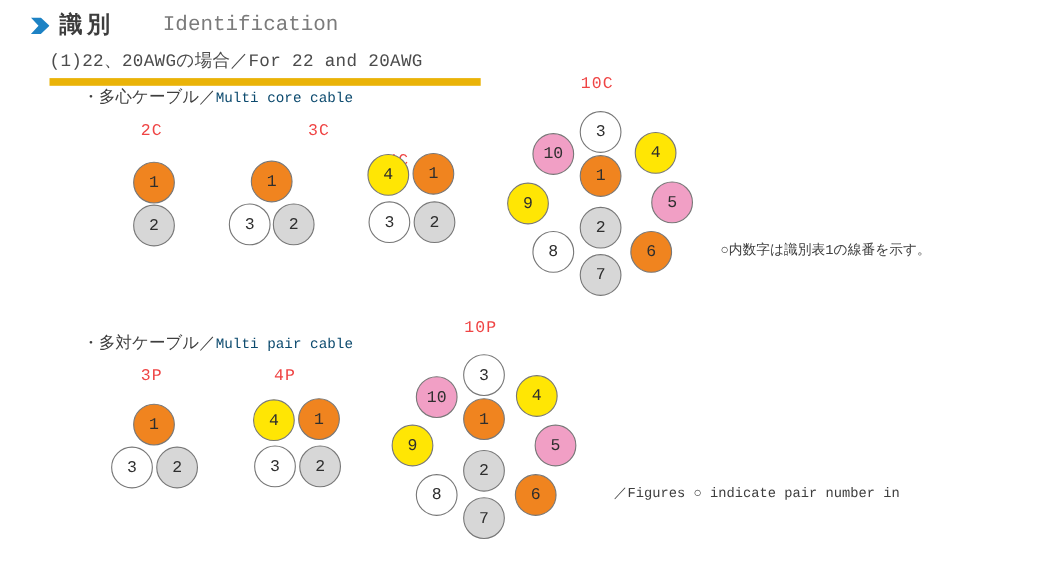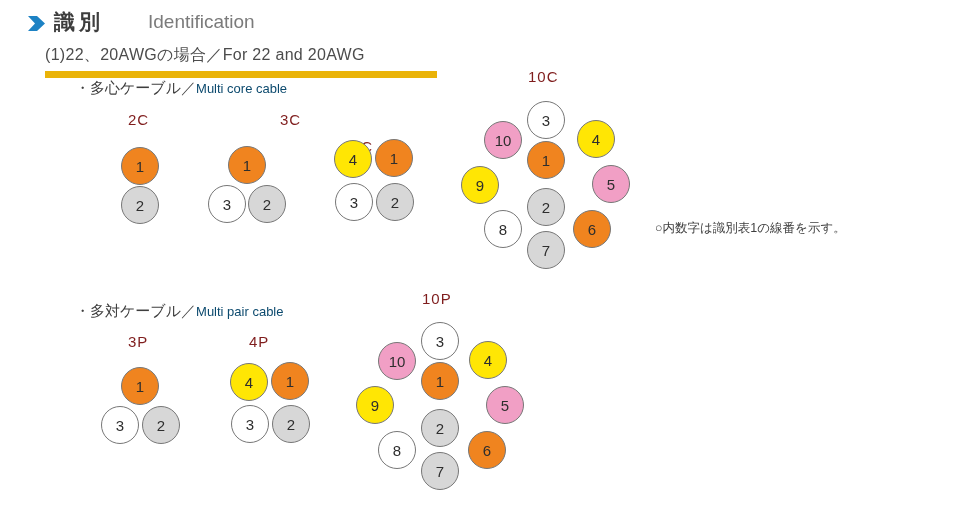--- a/index.html
+++ b/index.html
@@ -1,33 +1,33 @@
 <!DOCTYPE html>
 <html><head>
 <meta charset="utf-8">
 <style>
   * { margin:0; padding:0; box-sizing:border-box; }
   html,body { background:#ffffff; }
   .page {
     position:relative; width:966px; height:516px; background:#ffffff;
-    font-family:Liberation Sans, sans-serif; overflow:hidden;padding-left:40px;
+    font-family:Liberation Mono, monospace; overflow:hidden;padding-left:40px;
   }
   .header { position:absolute; left:28px; top:8px; display:flex; align-items:center; }
   .arrow { display:inline-flex; margin-right:9px; margin-top:3px; }
   .title-jp { font-size:21px; font-weight:bold; color:#3d3d3d; letter-spacing:4px; }
   .title-en { font-size:19px; color:#7b7b7b; margin-left:44px; }
   .subtitle {
     position:absolute; left:45px; top:45px; width:392px;
     font-size:16px; color:#4c4c4c; letter-spacing:0.3px;
     padding-bottom:5px; border-bottom:7px solid #eab308; white-space:nowrap;
   }
   .section-label { position:absolute; white-space:nowrap; }
   .sec-jp { font-size:15px; color:#3e3e3e; }
   .sec-en { font-size:13px; color:#0c4a6e; }
-  .group-label { position:absolute; font-size:15px; color:#7f1d1d; letter-spacing:1px; white-space:nowrap; }
+  .group-label { position:absolute; font-size:15px; color:#ef4444; letter-spacing:1px; white-space:nowrap; }
   .core {
     position:absolute; width:38px; height:38px; border-radius:50%;
     border:1px solid #777777; display:flex; align-items:center; justify-content:center;
     font-size:15px; color:#2e2e2e;
   }
   .note { position:absolute; font-size:12.5px; color:#3e3e3e; line-height:1.55; white-space:nowrap; }
   .note div:nth-child(3) { padding-left:13px; }
 </style>
 </head>
 <body>
@@ -88,15 +88,16 @@
       <div class="core" style="left: 378px; top: 342px; background: rgb(241, 159, 197);">10</div>
       <div class="core" style="left: 469px; top: 341px; background: rgb(255, 230, 4);">4</div>
       <div class="core" style="left: 421px; top: 362px; background: rgb(240, 132, 31);">1</div>
       <div class="core" style="left: 356px; top: 386px; background: rgb(255, 230, 4);">9</div>
       <div class="core" style="left: 486px; top: 386px; background: rgb(241, 159, 197);">5</div>
       <div class="core" style="left: 421px; top: 409px; background: rgb(215, 215, 215);">2</div>
       <div class="core" style="left: 378px; top: 431px; background: rgb(255, 255, 255);">8</div>
       <div class="core" style="left: 468px; top: 431px; background: rgb(240, 132, 31);">6</div>
       <div class="core" style="left: 421px; top: 452px; background: rgb(215, 215, 215);">7</div>
       <div class="note" style="left: 558px; top: 440px;">
+        <div>／Figures ○ indicate pair number in</div>
       </div>
     </div>
 </div>
 
 </body></html>

